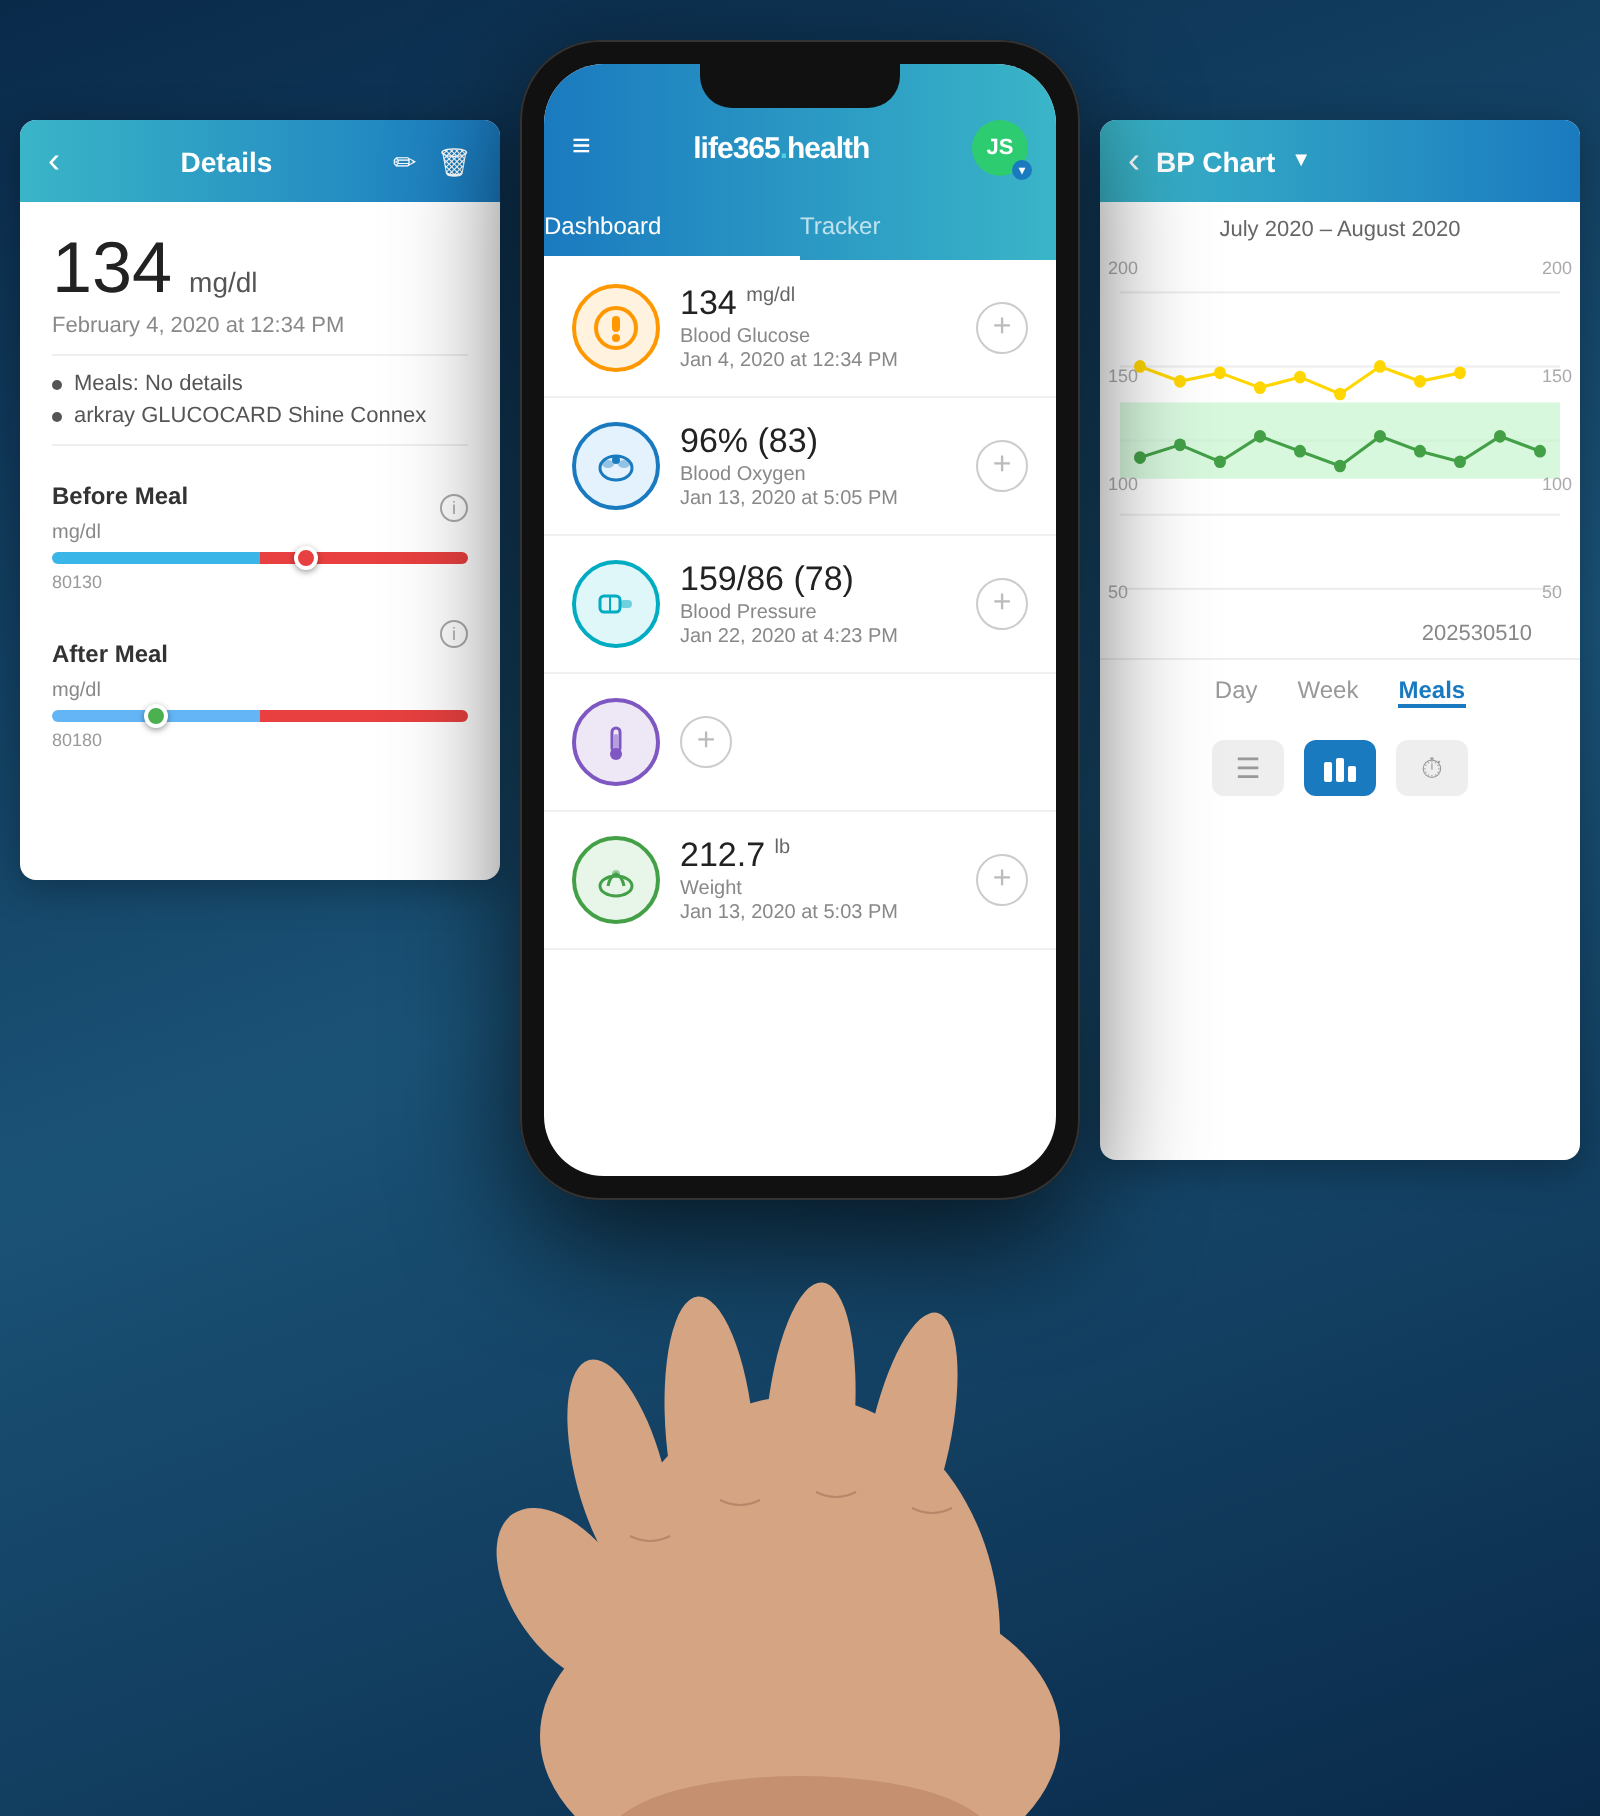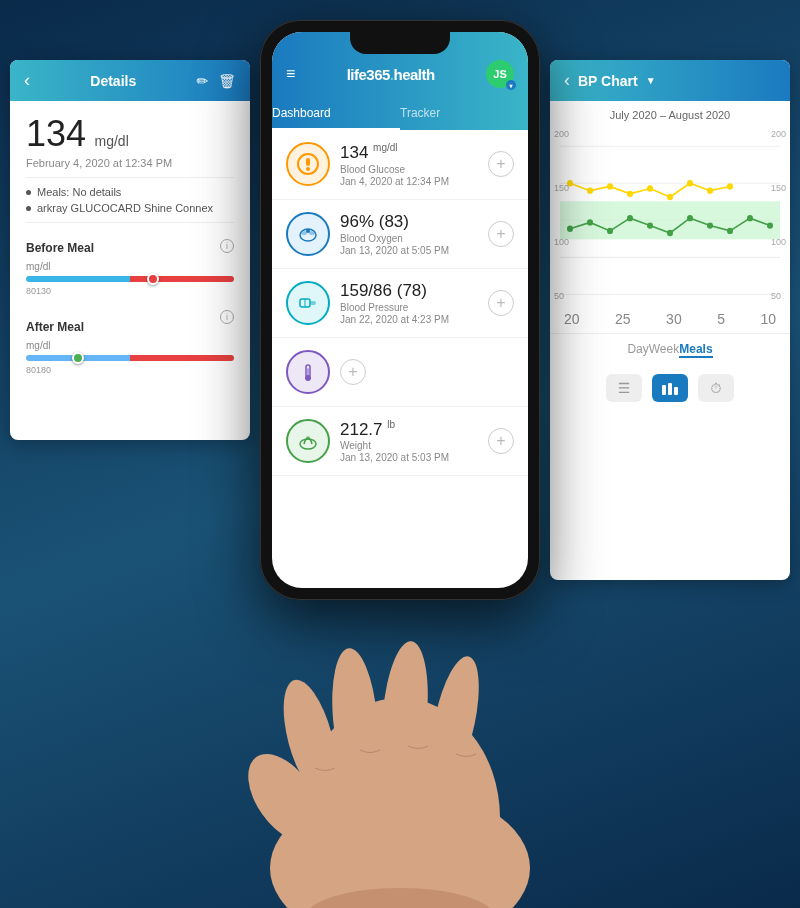--- a/index.html
+++ b/index.html
@@ -179,29 +179,30 @@
       height: 180px;
       padding: 0 10px;
       overflow: hidden;
     }
     .chart-svg {
       width: 100%;
       height: 100%;
     }
     .right-date-labels {
       display: flex;
-      justify-content: space-between;
+      justify-content: flex-end;
       padding: 0 10px;
-      font-size: 14px;
+      font-size: 11px;
       color: #888;
-      margin: 6px 4px;
+      margin: 6px 14px;
     }
     .right-tabs-row {
       display: flex;
       justify-content: center;
+      gap: 20px;
       padding: 8px;
       border-top: 1px solid #eee;
     }
     .right-tab {
       font-size: 12px;
       color: #999;
       cursor: pointer;
     }
     .right-tab.active { color: #1a7abf; font-weight: 600; border-bottom: 2px solid #1a7abf; }
     .right-icon-row {
@@ -371,21 +372,21 @@
     <div class="left-detail-item">
       <span class="dot"></span>
       <span>Meals: No details</span>
     </div>
     <div class="left-detail-item">
       <span class="dot"></span>
       <span>arkray GLUCOCARD Shine Connex</span>
     </div>
     <hr class="left-divider">
     <div class="range-bar-wrap">
-      <div style="display:flex;justify-content:space-between;align-items:center;">
+      <div style="display:flex;justify-content:space-between;align-items:flex-end;">
         <span class="left-section-title">Before Meal</span>
         <span class="info-icon">i</span>
       </div>
       <div class="range-label-sub">mg/dl</div>
       <div class="range-bar">
         <span class="range-marker red"></span>
       </div>
       <div class="range-ticks">
         <span>80</span>
         <span>130</span>

